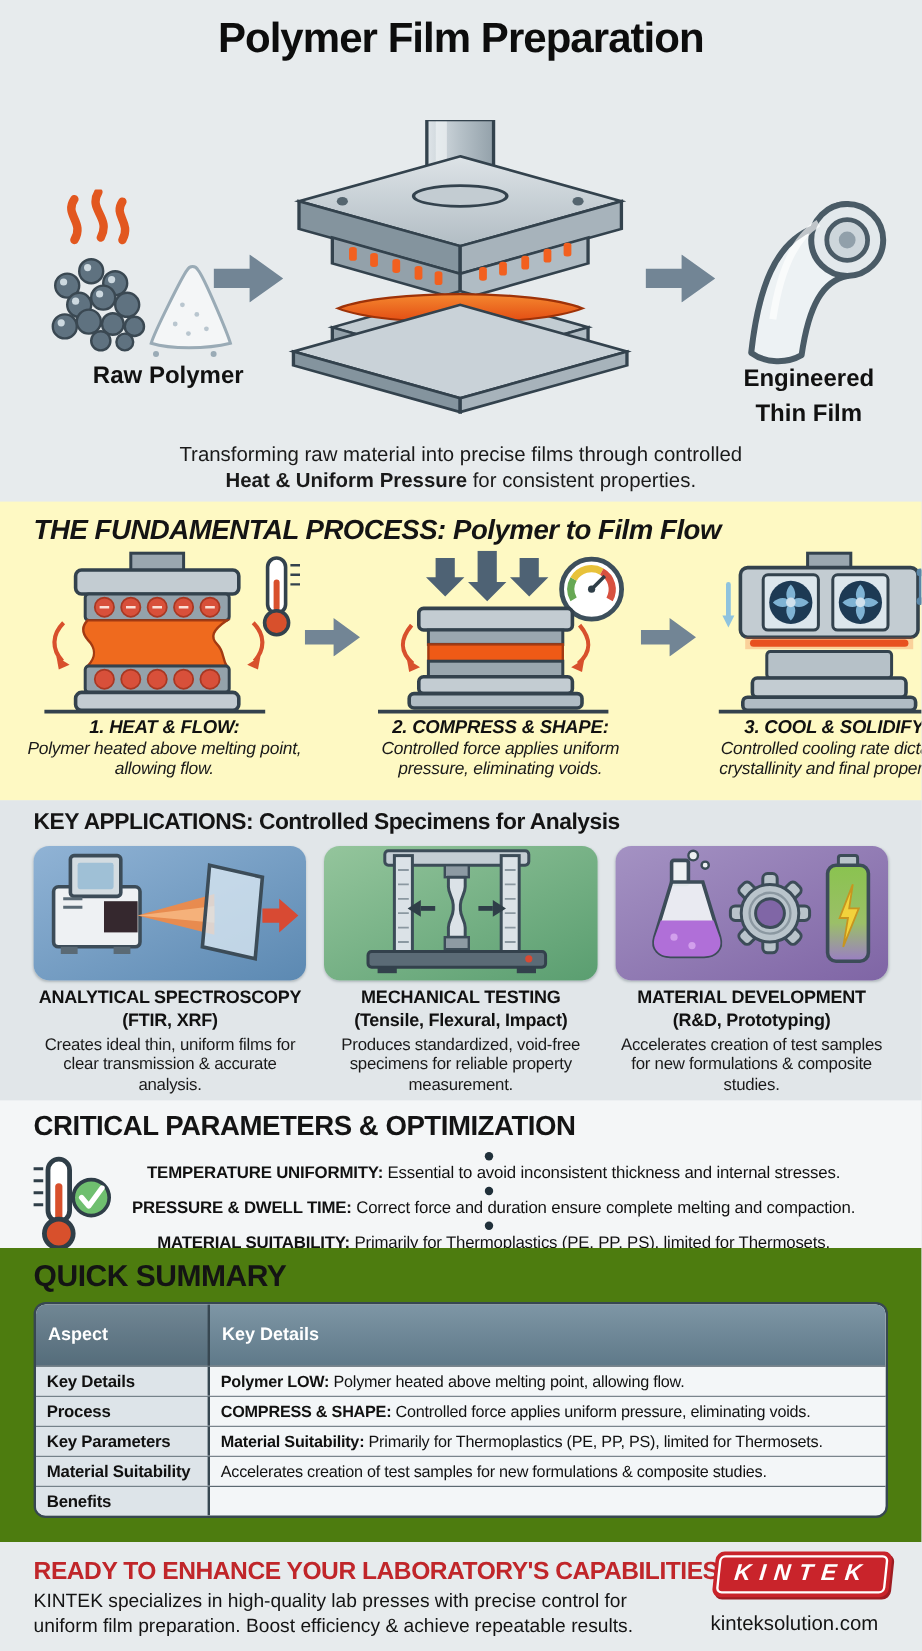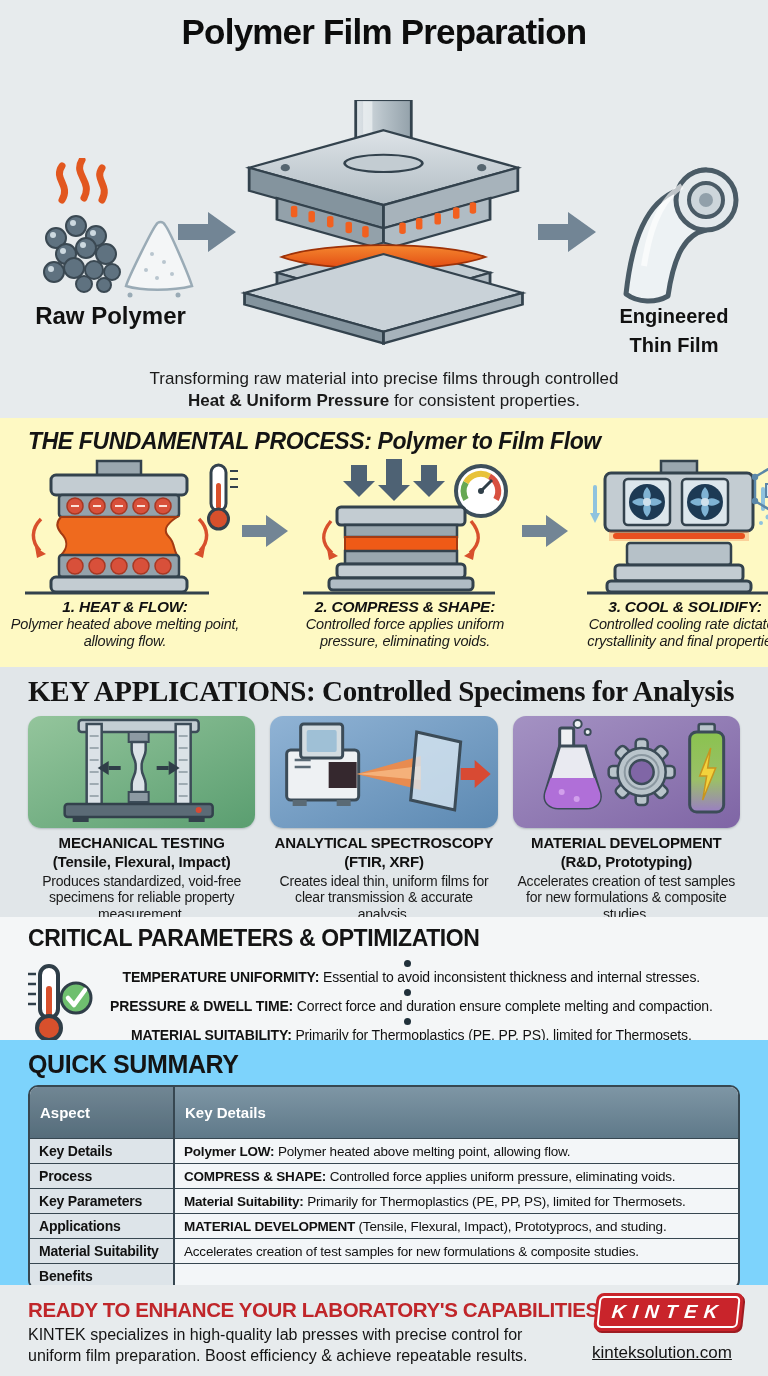--- a/index.html
+++ b/index.html
@@ -7,71 +7,71 @@
   .sec{position:relative;overflow:hidden;}
   h2{margin:0;font-weight:bold;letter-spacing:-0.4px;color:#141414;}
   
   #hero{height:418px;background:#e7ebed;}
   .title{position:absolute;top:12px;left:0;width:768px;text-align:center;font-size:35px;font-weight:bold;line-height:1.16;letter-spacing:-0.8px;color:#0d0d0d;}
   .press-pos{position:absolute;left:226px;top:100px;}
   .pellets-pos{position:absolute;left:26px;top:158px;}
   .roll-pos{position:absolute;left:602px;top:156px;}
   .harrow-l{position:absolute;left:178px;top:212px;}
   .harrow-r{position:absolute;left:538px;top:212px;}
-  .label-left{position:absolute;left:18px;top:302px;width:185px;text-align:center;font-size:24px;font-weight:bold;}
+  .label-left{position:absolute;left:18px;top:302px;width:185px;text-align:right;font-size:20px;font-weight:bold;}
   .label-right{position:absolute;left:588px;top:302px;width:172px;text-align:center;font-size:20px;font-weight:bold;line-height:1.45;}
   .hero-caption{position:absolute;top:368px;left:0;width:768px;text-align:center;font-size:17px;line-height:1.32;color:#1a1a1a;}
   
   #process{height:249px;background:#fef9c3;font-style:italic;}
   #process h2{padding:10px 0 0 28px;font-size:23px;}
-  .steps{display:flex;align-items:flex-start;padding:4px 6px 0 8px;}
+  .steps{display:flex;align-items:flex-start;padding:4px 6px 0 20px;}
   .step{width:234px;text-align:center;flex:0 0 auto;}
   .step svg{display:block;margin:0 auto;}
   .parrow{flex:0 0 auto;margin-top:56px;}
   .step-title{font-size:15.5px;font-weight:bold;margin-top:1px;letter-spacing:-0.2px;}
   .step-desc{font-size:14.5px;line-height:1.2;color:#1a1a1a;letter-spacing:-0.2px;}
   
   #apps{height:250px;background:#e1e6e9;}
-  #apps h2{padding:8px 0 0 28px;font-size:29px;font-family:Liberation Serif, serif;}
+  #apps h2{padding:8px 0 0 28px;font-size:19px;}
   .cards{display:flex;gap:15px;margin:8px 28px 0 28px;}
   .cardcol{flex:1;min-width:0;text-align:center;}
   .card{height:112px;border-radius:13px;overflow:hidden;box-shadow:0 1px 2px rgba(30,50,60,.25);}
   .card svg{display:block;width:100%;height:112px;}
   .card-blue{background:linear-gradient(155deg,#90b3d5,#5c89b2);}
   .card-green{background:linear-gradient(155deg,#94c59c,#5a9e70);}
   .card-purple{background:linear-gradient(155deg,#a492c3,#7f65a5);}
   .app-title{font-size:15px;font-weight:bold;line-height:1.25;margin-top:6px;letter-spacing:-0.2px;}
   .app-desc{font-size:14px;line-height:1.2;margin-top:1px;color:#1a1a1a;letter-spacing:-0.2px;}
   
   #params{height:123px;background:#f4f6f7;}
   #params h2{padding:8px 0 0 28px;font-size:23px;}
   .params-body{display:flex;align-items:center;margin:4px 0 0 20px;}
   .plist{list-style:none;margin:0;padding:0 0 0 14px;}
   .plist li{display:flex;align-items:center;font-size:14px;margin:6px 0;white-space:nowrap;letter-spacing:-0.15px;flex-direction:column;}
   .dot{flex:0 0 auto;width:7px;height:7px;border-radius:50%;background:#20303a;margin:0 8px 0 0;position:relative;top:-2px;}
   
-  #summary{height:245px;background:#7dd3fc;}
+  #summary{height:245px;background:#4d7c0f;}
   #summary h2{padding:10px 0 6px 28px;font-size:25px;}
   .stable{margin:0 28px;border:2px solid #374751;border-radius:10px;overflow:hidden;background:#f3f6f8;}
   .thead{display:grid;grid-template-columns:145px 1fr;background:linear-gradient(#7e96a5,#5f7989);color:#fff;font-weight:bold;font-size:15px;}
   .thead .hc{padding:17px 10px;}
   .thead .hc:first-child{border-right:2px solid #374751;background:rgba(0,0,0,0.10);}
   .trow{display:grid;grid-template-columns:145px 1fr;border-top:1.6px solid #374751;}
   .ta{background:#dde4e9;font-weight:bold;padding:4px 9px;border-right:2px solid #374751;font-size:14px;display:flex;align-items:center;letter-spacing:-0.2px;}
   .td{background:#f3f6f8;padding:4px 9px;font-size:13.5px;white-space:nowrap;overflow:hidden;display:flex;align-items:center;letter-spacing:-0.2px;}
   .td.wrap{white-space:normal;display:block;line-height:1.25;}
   
   #footer{height:91px;background:#e7ebed;}
   .headline{margin:13px 0 3px 28px;color:#c0262a;font-size:20.5px;font-weight:bold;letter-spacing:-0.4px;}
   .fbody{margin-left:28px;font-size:16px;line-height:1.3;color:#141414;}
   .logo-pos{position:absolute;right:26px;top:8px;transform:skewX(-6deg);}
   .logo-box{background:#c9242b;border-radius:7px;padding:3px;box-shadow:2px 2px 0 #9e1c22;}
   .logo-inner{border:2.5px solid #fff;border-radius:5px;padding:3px 12px;}
   .logo-text{color:#fff;font-weight:bold;font-style:italic;font-size:19px;letter-spacing:7px;white-space:nowrap;}
-  .website{position:absolute;right:16px;top:58px;width:180px;text-align:center;font-size:17px;color:#141414;text-decoration:underline;}
+  .website{position:absolute;right:16px;top:58px;width:180px;text-align:center;font-size:17px;color:#141414;}
   b{font-weight:bold;}
 </style>
 </head>
 <body>
 
 <div class="sec" id="hero">
   <div class="title">
     <div>Polymer Film Preparation</div>
   </div>
 
@@ -367,20 +367,46 @@
       <div class="step-title">3. COOL &amp; SOLIDIFY:</div>
       <div class="step-desc">Controlled cooling rate dictates crystallinity and final properties.</div>
     </div>
   </div>
 </div>
 
 <div class="sec" id="apps">
   <h2>KEY APPLICATIONS: Controlled Specimens for Analysis</h2>
   <div class="cards">
     <div class="cardcol">
+      <div class="card card-blue">
+        <svg viewBox="0 0 226 112">
+          <rect x="16" y="34" width="72" height="50" rx="4" fill="#eef1f3" stroke="#3c4c58" stroke-width="3"></rect>
+          <rect x="30" y="8" width="42" height="34" rx="3" fill="#d3dce1" stroke="#3c4c58" stroke-width="3"></rect>
+          <rect x="36" y="14" width="30" height="22" rx="2" fill="#9fc0d6"></rect>
+          <rect x="58" y="46" width="28" height="26" fill="#35282e"></rect>
+          <g stroke="#5a6a75" stroke-width="2.5">
+              <line x1="24" y1="44" x2="40" y2="44"></line>
+              <line x1="24" y1="51" x2="40" y2="51"></line>
+            </g>
+          <rect x="22" y="84" width="14" height="6" fill="#5a6a75"></rect>
+            <rect x="66" y="84" width="14" height="6" fill="#5a6a75"></rect>
+          <polygon points="86,58 150,40 150,74" fill="#f28a45" opacity=".92"></polygon>
+          <polygon points="86,58 150,50 150,64" fill="#f6b37c" opacity=".95"></polygon>
+          <path d="M146,16 L190,26 L184,94 L140,84 Z" fill="rgba(218,232,242,.78)" stroke="#3c4c58" stroke-width="3"></path>
+          <polygon points="190,52 204,52 204,44 220,58 204,72 204,64 190,64" fill="#d84a33"></polygon>
+        </svg>
+      </div>
+      <div class="app-title">
+        <div>ANALYTICAL SPECTROSCOPY</div>
+        <div>(FTIR, XRF)</div>
+      </div>
+      <div class="app-desc">Creates ideal thin, uniform films for clear transmission &amp; accurate analysis.</div>
+    </div>
+
+    <div class="cardcol">
       <div class="card card-green">
         <svg viewBox="0 0 226 112">
           <rect x="50" y="4" width="120" height="12" rx="3" fill="#c4ced4" stroke="#3c4c58" stroke-width="2.5"></rect>
           <rect x="58" y="8" width="15" height="82" fill="#dbe2e7" stroke="#3c4c58" stroke-width="2.5"></rect>
           <rect x="147" y="8" width="15" height="82" fill="#dbe2e7" stroke="#3c4c58" stroke-width="2.5"></rect>
           <g stroke="#8b98a1" stroke-width="1.5">
             <line x1="61" y1="20" x2="70" y2="20"></line>
               <line x1="61" y1="32" x2="70" y2="32"></line>
               <line x1="61" y1="44" x2="70" y2="44"></line>
               <line x1="61" y1="56" x2="70" y2="56"></line>
@@ -404,46 +430,20 @@
           <rect x="44" y="101" width="16" height="5" fill="#33414c"></rect>
             <rect x="160" y="101" width="16" height="5" fill="#33414c"></rect>
           <circle cx="170" cy="94" r="3" fill="#d84a33"></circle>
         </svg>
       </div>
       <div class="app-title">
         <div>MECHANICAL TESTING</div>
         <div>(Tensile, Flexural, Impact)</div>
       </div>
       <div class="app-desc">Produces standardized, void-free specimens for reliable property measurement.</div>
-    </div>
-
-    <div class="cardcol">
-      <div class="card card-blue">
-        <svg viewBox="0 0 226 112">
-          <rect x="16" y="34" width="72" height="50" rx="4" fill="#eef1f3" stroke="#3c4c58" stroke-width="3"></rect>
-          <rect x="30" y="8" width="42" height="34" rx="3" fill="#d3dce1" stroke="#3c4c58" stroke-width="3"></rect>
-          <rect x="36" y="14" width="30" height="22" rx="2" fill="#9fc0d6"></rect>
-          <rect x="58" y="46" width="28" height="26" fill="#35282e"></rect>
-          <g stroke="#5a6a75" stroke-width="2.5">
-              <line x1="24" y1="44" x2="40" y2="44"></line>
-              <line x1="24" y1="51" x2="40" y2="51"></line>
-            </g>
-          <rect x="22" y="84" width="14" height="6" fill="#5a6a75"></rect>
-            <rect x="66" y="84" width="14" height="6" fill="#5a6a75"></rect>
-          <polygon points="86,58 150,40 150,74" fill="#f28a45" opacity=".92"></polygon>
-          <polygon points="86,58 150,50 150,64" fill="#f6b37c" opacity=".95"></polygon>
-          <path d="M146,16 L190,26 L184,94 L140,84 Z" fill="rgba(218,232,242,.78)" stroke="#3c4c58" stroke-width="3"></path>
-          <polygon points="190,52 204,52 204,44 220,58 204,72 204,64 190,64" fill="#d84a33"></polygon>
-        </svg>
-      </div>
-      <div class="app-title">
-        <div>ANALYTICAL SPECTROSCOPY</div>
-        <div>(FTIR, XRF)</div>
-      </div>
-      <div class="app-desc">Creates ideal thin, uniform films for clear transmission &amp; accurate analysis.</div>
     </div>
 
     <div class="cardcol">
       <div class="card card-purple">
         <svg viewBox="0 0 226 112">
           <g transform="translate(128,56)">
             <g fill="#b9c4cb" stroke="#3c4c58" stroke-width="2.5">
               <rect x="-6" y="-33" width="12" height="66" rx="4"></rect>
               <rect x="-6" y="-33" width="12" height="66" rx="4" transform="rotate(45)"></rect>
               <rect x="-6" y="-33" width="12" height="66" rx="4" transform="rotate(90)"></rect>
@@ -537,26 +537,20 @@
           <span><b>COMPRESS &amp; SHAPE:</b><span> Controlled force applies uniform pressure, eliminating voids.</span></span>
         </div>
     </div>
     <div class="trow">
       <div class="ta">Key Parameters</div>
       <div class="td">
           <span><b>Material Suitability:</b><span> Primarily for Thermoplastics (PE, PP, PS), limited for Thermosets.</span></span>
         </div>
     </div>
     <div class="trow">
-      <div class="ta">Applications</div>
-      <div class="td">
-          <span><b>MATERIAL DEVELOPMENT</b><span> (Tensile, Flexural, Impact), Prototyprocs, and studing.</span></span>
-        </div>
-    </div>
-    <div class="trow">
       <div class="ta">Material Suitability</div>
       <div class="td">
           <span><b></b><span>Accelerates creation of test samples for new formulations &amp; composite studies.</span></span>
         </div>
     </div>
     <div class="trow">
       <div class="ta">Benefits</div>
     </div>
   </div>
 </div>

